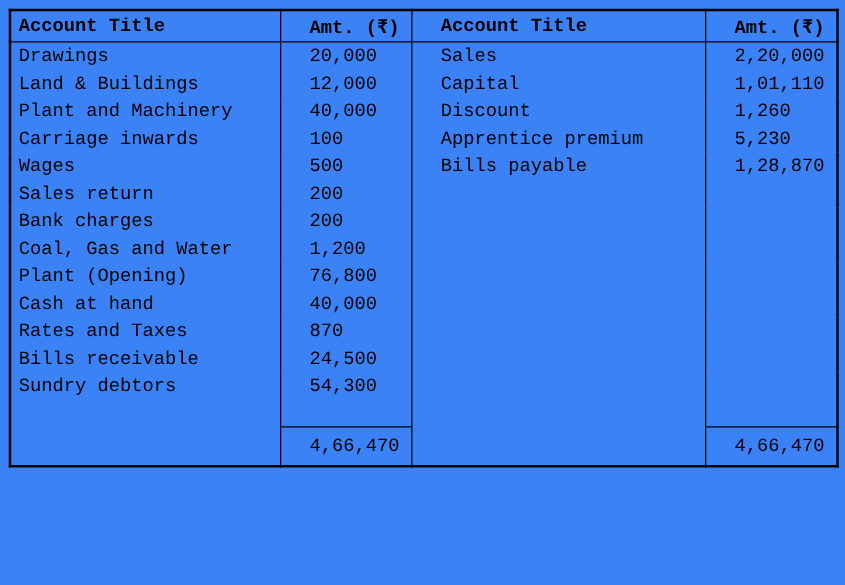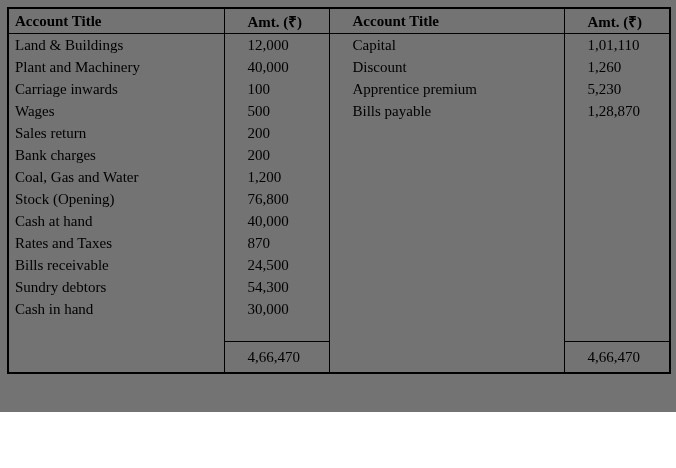--- a/index.html
+++ b/index.html
@@ -5,25 +5,25 @@
   html, body {
     margin: 0;
     padding: 0;
     background: #ffffff;
     width: 676px;
     height: 468px;
     overflow: hidden;
   }
   .page {
     width: 676px;
-    height: 412px;
-    background: #737373;
+    height: 468px;
+    background: #3b82f6;
     box-sizing: border-box;
     padding: 7px 7px 0 7px;
-    font-family: Liberation Serif, serif;
+    font-family: Liberation Mono, monospace;
     color: #000000;
   }
   table.tb {
     border-collapse: collapse;
     table-layout: fixed;
     width: 662px;
     border: 2px solid #000000;
   }
   table.tb col.c1 { width: 216px; }
   table.tb col.c2 { width: 105px; }
@@ -67,20 +67,26 @@
     <thead>
       <tr>
         <th>Account Title</th>
         <th class="dv">Amt. (₹)</th>
         <th class="dv">Account Title</th>
         <th class="dv">Amt. (₹)</th>
       </tr>
     </thead>
     <tbody>
 
+    <tr>
+          <td>Drawings</td>
+          <td class="dv">20,000</td>
+          <td class="dv">Sales</td>
+          <td class="dv">2,20,000</td>
+        </tr>
         <tr>
           <td>Land &amp; Buildings</td>
           <td class="dv">12,000</td>
           <td class="dv">Capital</td>
           <td class="dv">1,01,110</td>
         </tr>
         <tr>
           <td>Plant and Machinery</td>
           <td class="dv">40,000</td>
           <td class="dv">Discount</td>
@@ -110,21 +116,21 @@
           <td class="dv"></td>
           <td class="dv"></td>
         </tr>
         <tr>
           <td>Coal, Gas and Water</td>
           <td class="dv">1,200</td>
           <td class="dv"></td>
           <td class="dv"></td>
         </tr>
         <tr>
-          <td>Stock (Opening)</td>
+          <td>Plant (Opening)</td>
           <td class="dv">76,800</td>
           <td class="dv"></td>
           <td class="dv"></td>
         </tr>
         <tr>
           <td>Cash at hand</td>
           <td class="dv">40,000</td>
           <td class="dv"></td>
           <td class="dv"></td>
         </tr>
@@ -139,26 +145,20 @@
           <td class="dv">24,500</td>
           <td class="dv"></td>
           <td class="dv"></td>
         </tr>
         <tr>
           <td>Sundry debtors</td>
           <td class="dv">54,300</td>
           <td class="dv"></td>
           <td class="dv"></td>
         </tr>
-        <tr>
-          <td>Cash in hand</td>
-          <td class="dv">30,000</td>
-          <td class="dv"></td>
-          <td class="dv"></td>
-        </tr>
       </tbody>
     <tfoot>
       <tr class="spacer">
         <td></td>
         <td class="dv"></td>
         <td class="dv"></td>
         <td class="dv"></td>
       </tr>
       <tr class="total">
         <td></td>

